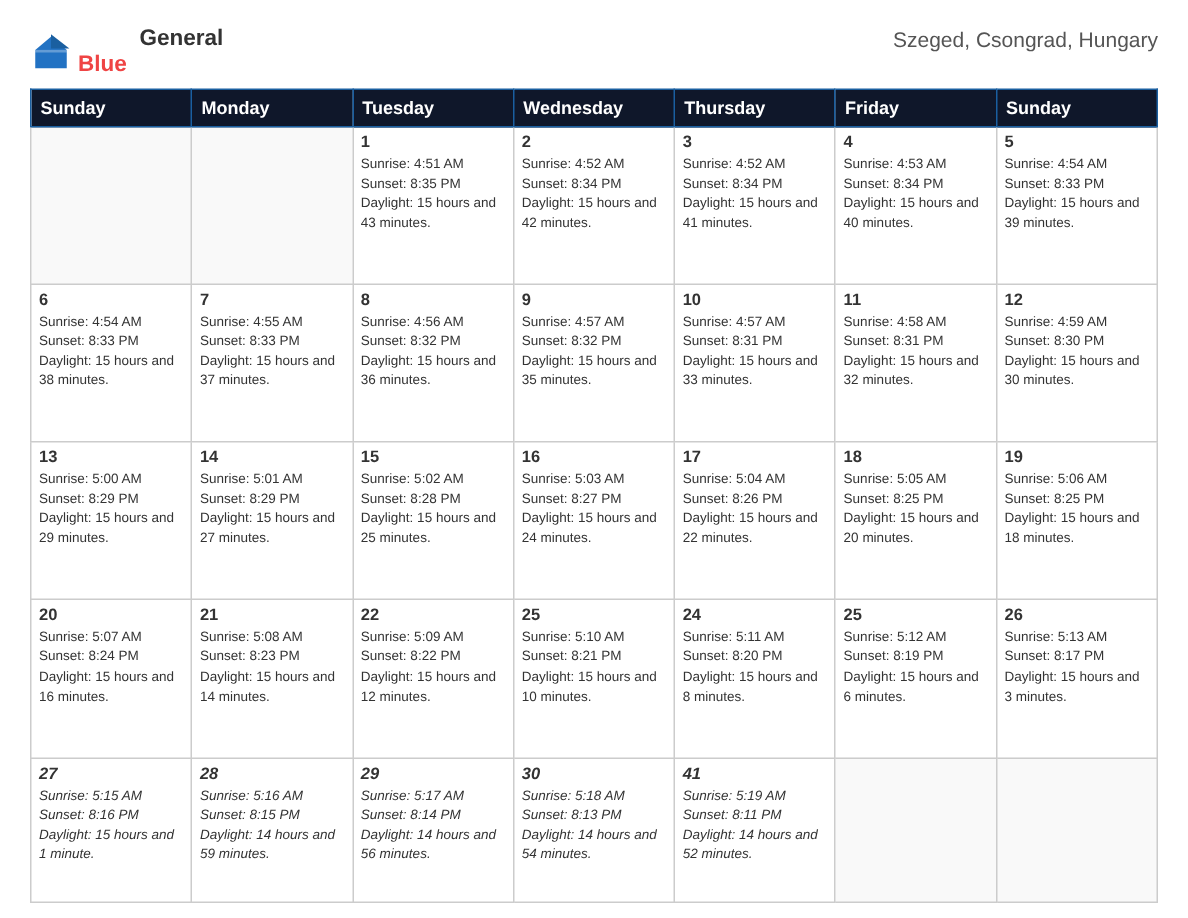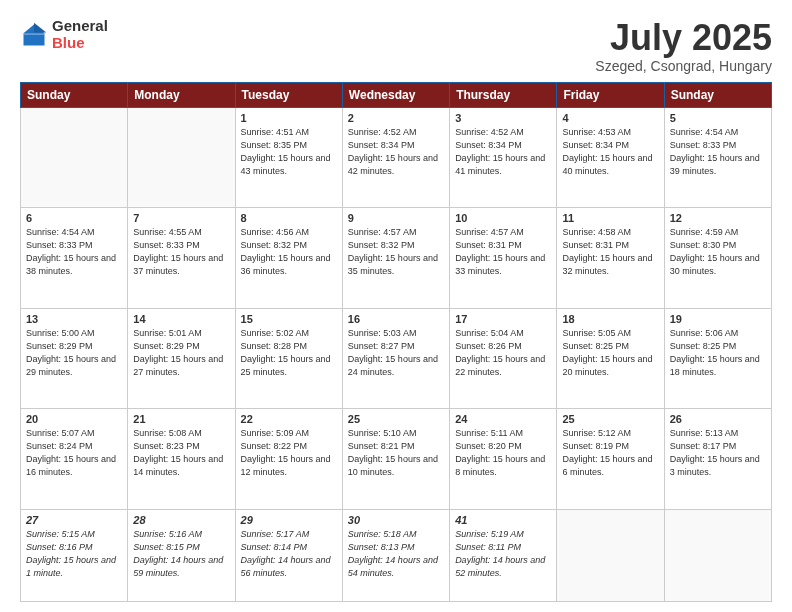--- a/index.html
+++ b/index.html
@@ -30,20 +30,21 @@
     }
     .logo-text {
       display: flex;
       flex-direction: column;
       line-height: 1.1;
     }
     .logo-general {
       font-size: 15px;
       font-weight: bold;
       color: #333;
+      margin-left: 41px;
     }
     .logo-blue {
       font-size: 15px;
       font-weight: bold;
       color: #ef4444;
     }
     .logo-icon {
       width: 28px;
       height: 28px;
     }
@@ -59,21 +60,21 @@
     .location {
       font-size: 14px;
       color: #555;
     }
     table {
       width: 100%;
       border-collapse: collapse;
       flex: 1;
     }
     thead tr th {
-      background-color: #7f1d1d;
+      background-color: #0f172a;
       color: #fff;
       font-size: 12px;
       font-weight: bold;
       padding: 5px 6px;
       text-align: left;
       border: 1px solid #1a5fa0;
       margin-top: 32px;
     }
     tbody tr td {
       border: 1px solid #ccc;
@@ -114,21 +115,20 @@
         <polygon points="16,4 28,14 28,28 4,28 4,14" fill="#2272c3"></polygon>
         <polygon points="16,2 30,13 16,13" fill="#1a5fa0"></polygon>
         <rect x="4" y="14" width="24" height="2" fill="#fff" opacity="0.3"></rect>
       </svg>
       <div class="logo-text">
         <span class="logo-general">General</span>
         <span class="logo-blue">Blue</span>
       </div>
     </div>
     <div class="title-section">
-      <div class="month-title">July 2025</div>
       <div class="location">Szeged, Csongrad, Hungary</div>
     </div>
   </div>
 
   <table>
     <thead>
       <tr>
       <th>Sunday</th>
           <th>Monday</th>
           <th>Tuesday</th>

